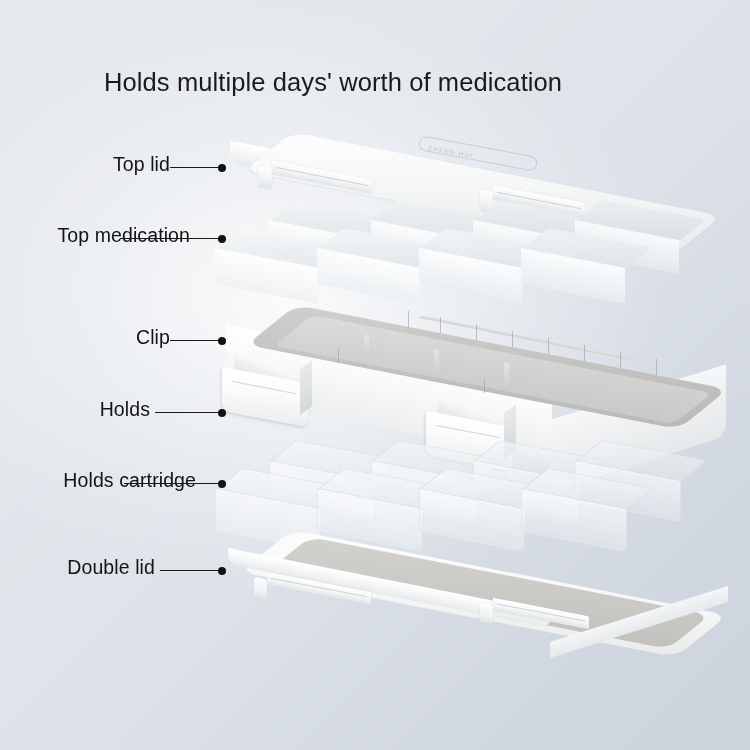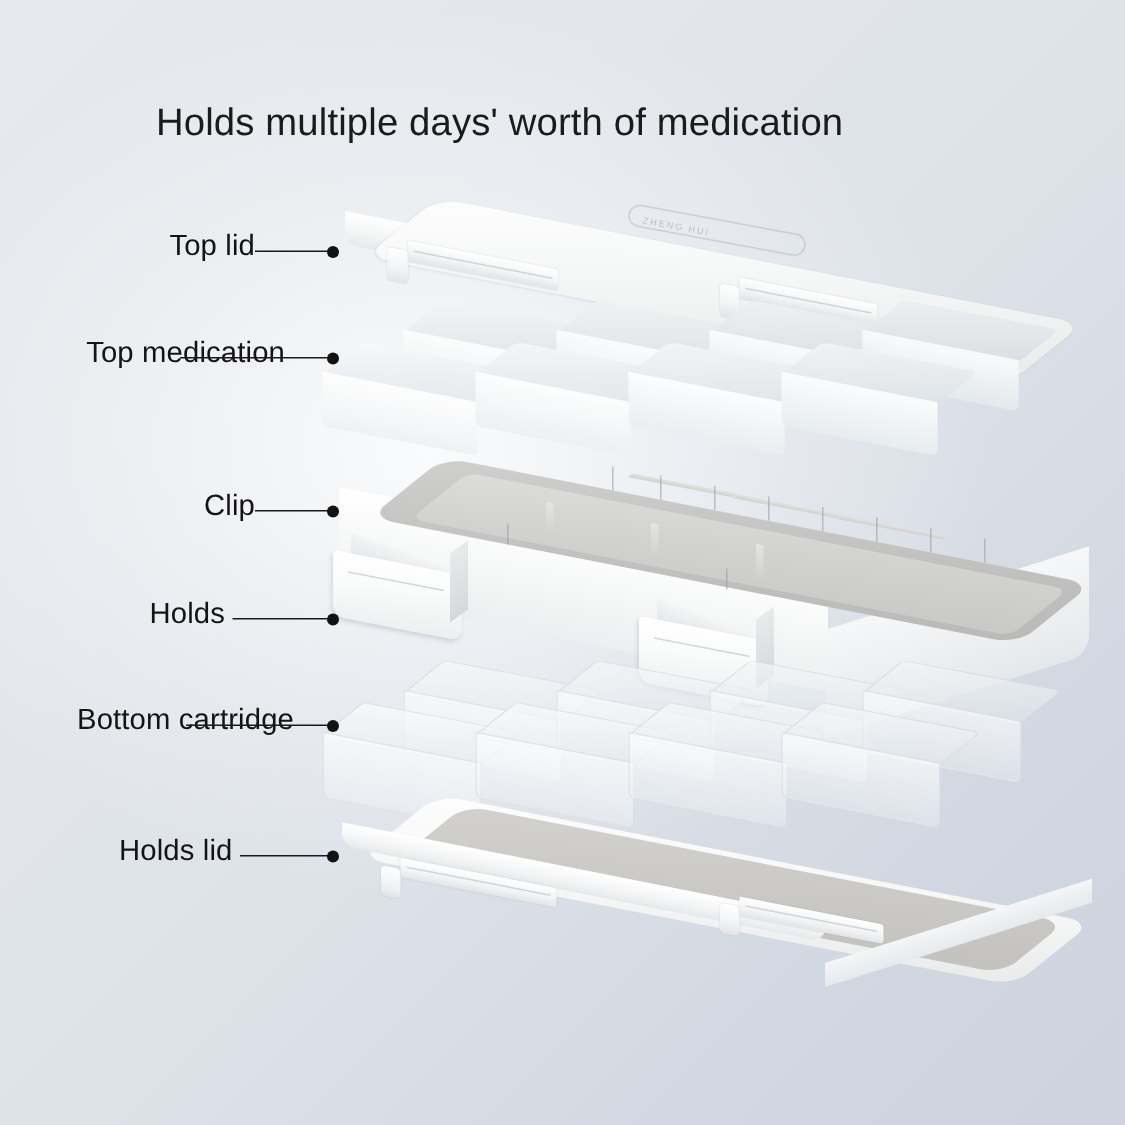--- a/index.html
+++ b/index.html
@@ -374,26 +374,26 @@
       <div class="dot" style="left:48px;"></div>
     </div>
 
     <div class="callout" id="co-3" style="top:412px; left:155px; width:67px;">
       <div class="txt" style="right:72px;">Holds</div>
       <div class="lead" style="width:67px;"></div>
       <div class="dot" style="left:63px;"></div>
     </div>
 
     <div class="callout" id="co-4" style="top:483px; left:124px; width:98px;">
-      <div class="txt" style="right:26px;">Bottom cartridge</div>
+      <div class="txt" style="right:26px;">Holds cartridge</div>
       <div class="lead" style="width:98px;"></div>
       <div class="dot" style="left:94px;"></div>
     </div>
 
     <div class="callout" id="co-5" style="top:570px; left:160px; width:62px;">
-      <div class="txt" style="right:67px;">Holds lid</div>
+      <div class="txt" style="right:67px;">Double lid</div>
       <div class="lead" style="width:62px;"></div>
       <div class="dot" style="left:58px;"></div>
     </div>
 
   </div>
 
 </div>
 
 </body></html>

